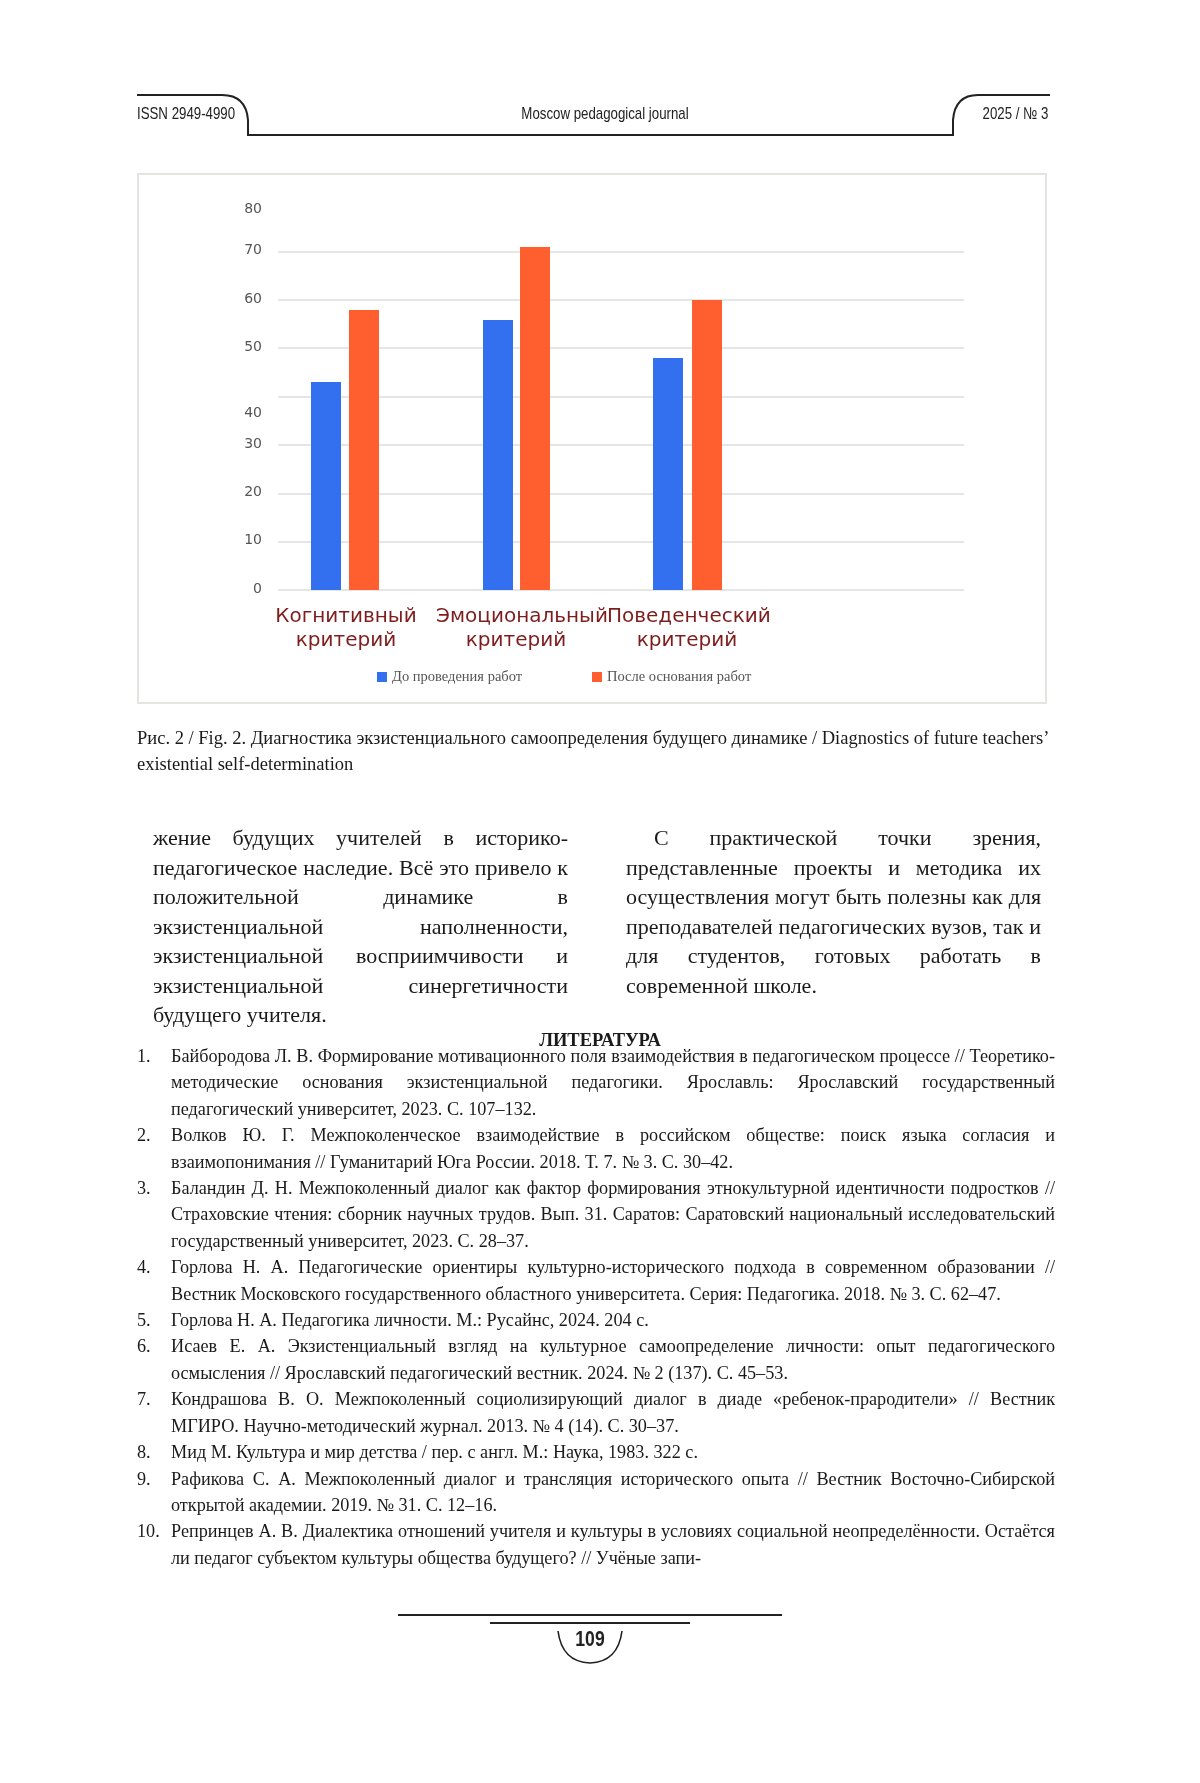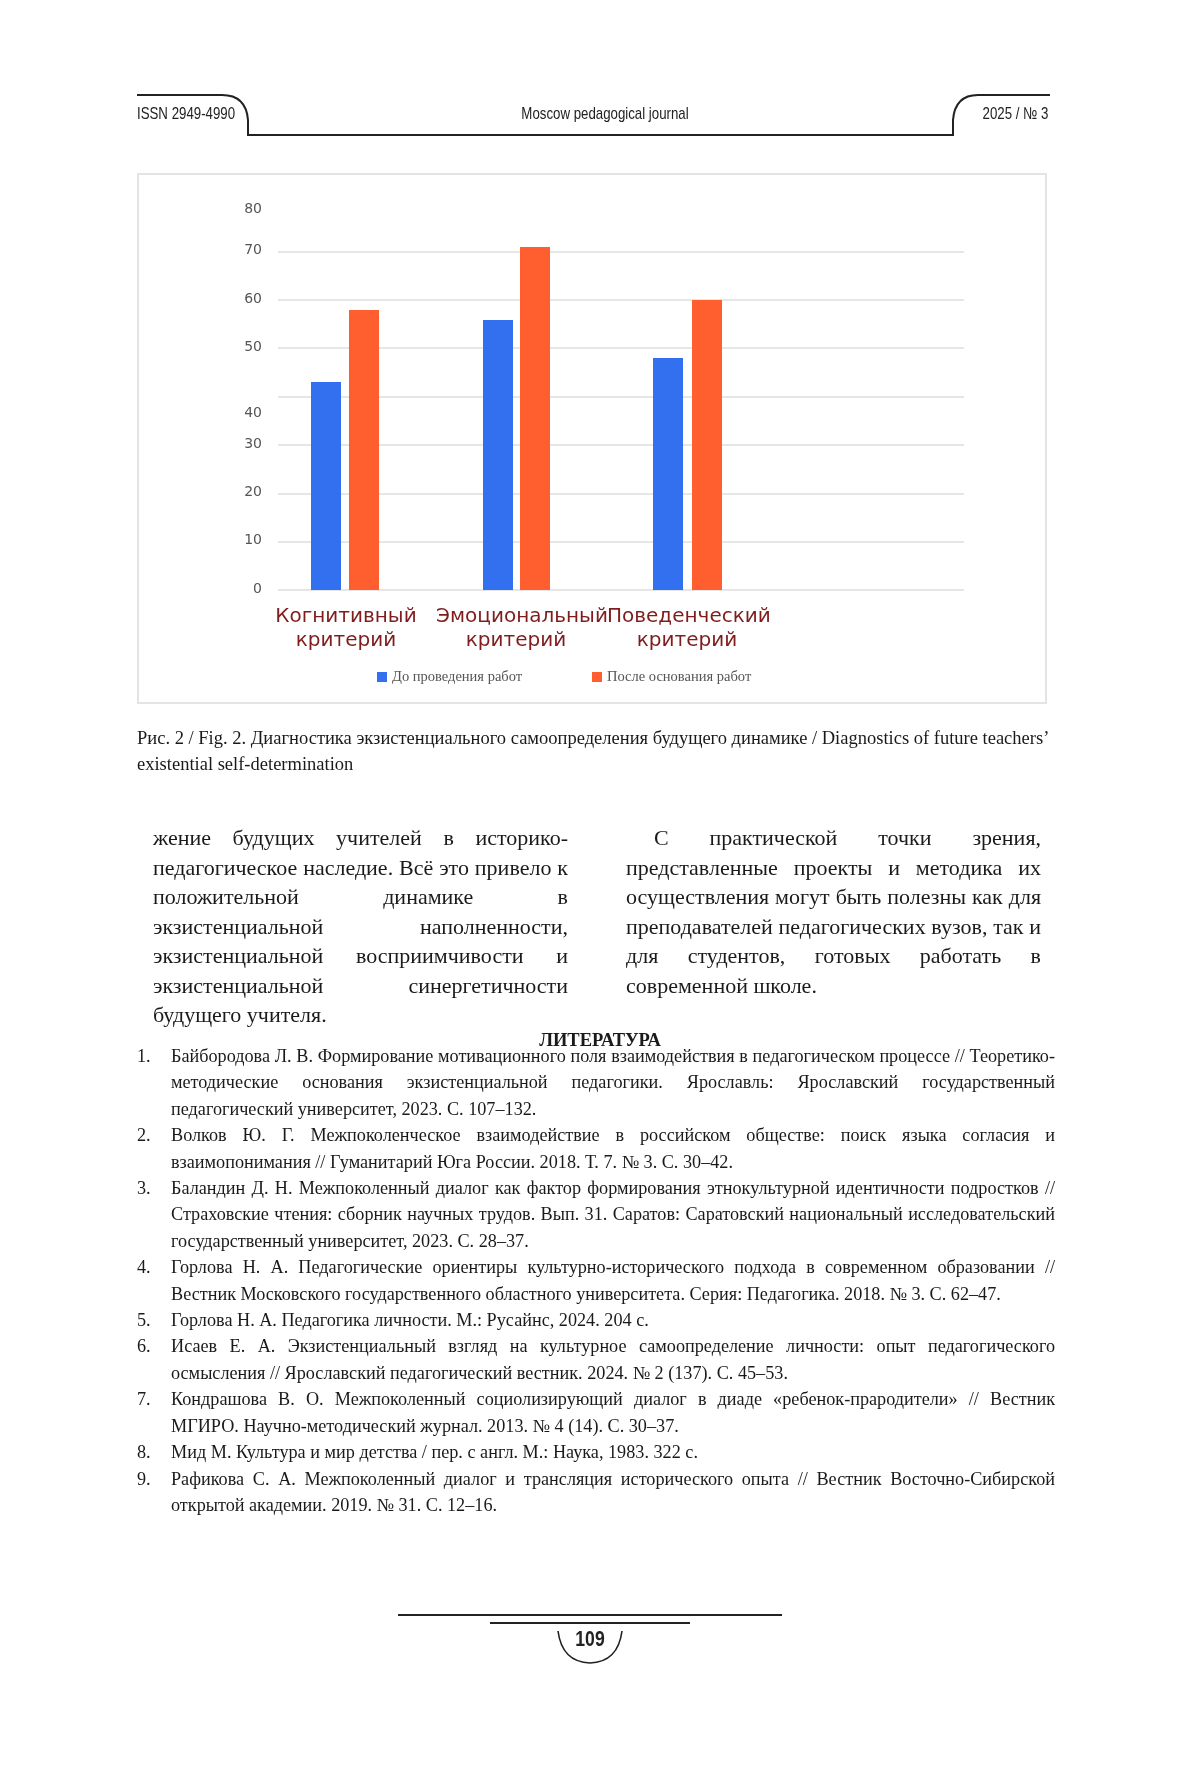--- a/index.html
+++ b/index.html
@@ -144,20 +144,24 @@
       <span class="ref-text">Кондрашова В. О. Межпоколенный социолизирующий диалог в диаде «ребенок-прародители» // Вестник МГИРО. Научно-методический журнал. 2013. № 4 (14). С. 30–37.</span>
     </div>
   <div class="ref">
       <span class="ref-num">8.</span>
       <span class="ref-text">Мид М. Культура и мир детства / пер. с англ. М.: Наука, 1983. 322 с.</span>
     </div>
   <div class="ref">
       <span class="ref-num">9.</span>
       <span class="ref-text">Рафикова С. А. Межпоколенный диалог и трансляция исторического опыта // Вестник Восточно-Сибирской открытой академии. 2019. № 31. С. 12–16.</span>
     </div>
+  <div class="ref">
+      <span class="ref-num">10.</span>
+      <span class="ref-text">Репринцев А. В. Диалектика отношений учителя и культуры в условиях социальной неопределённости. Остаётся ли педагог субъектом культуры общества будущего? // Учёные запи-</span>
+    </div>
 </div>
 
 <svg class="abs" style="left:0;top:1600px" width="1200" height="70">
   <line x1="398" y1="15" x2="782" y2="15" stroke="#222" stroke-width="2"></line>
   <line x1="490" y1="23" x2="690" y2="23" stroke="#222" stroke-width="2"></line>
   <path d="M558 31 Q562 62 590 63 Q618 62 622 31" fill="none" stroke="#222" stroke-width="1.6"></path>
 </svg>
 <div class="abs" id="page-num">109</div>
 
 </body></html>

